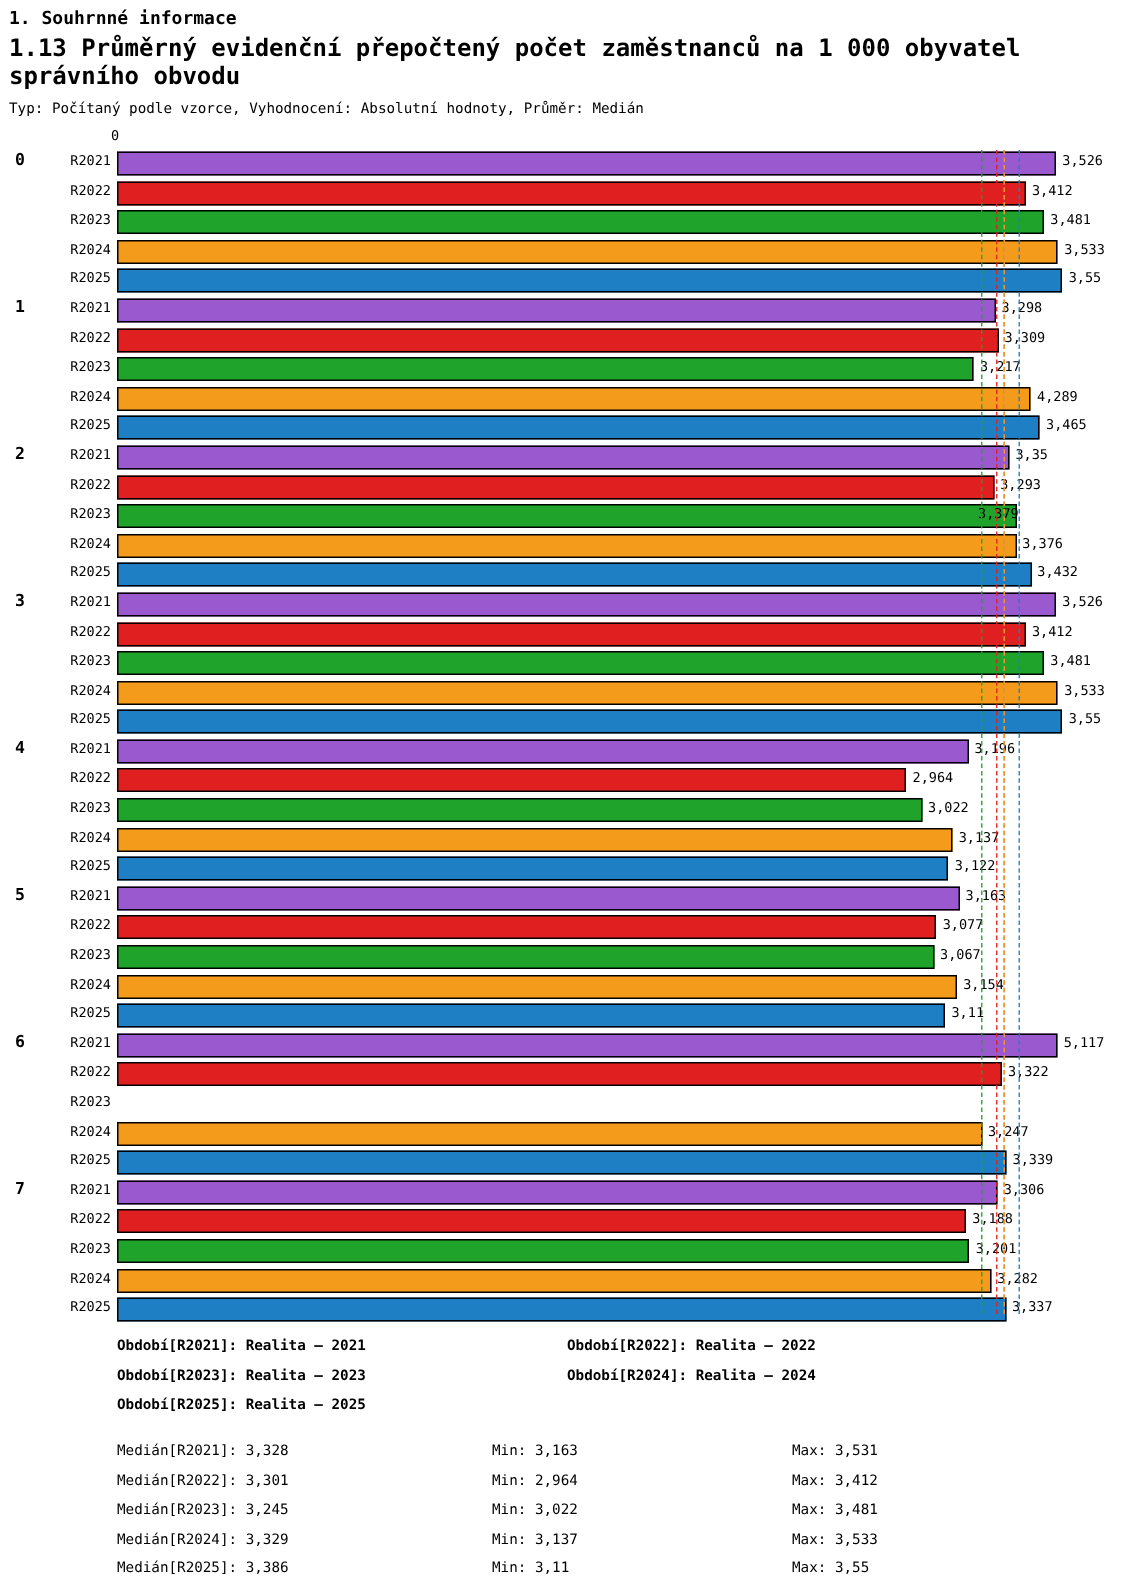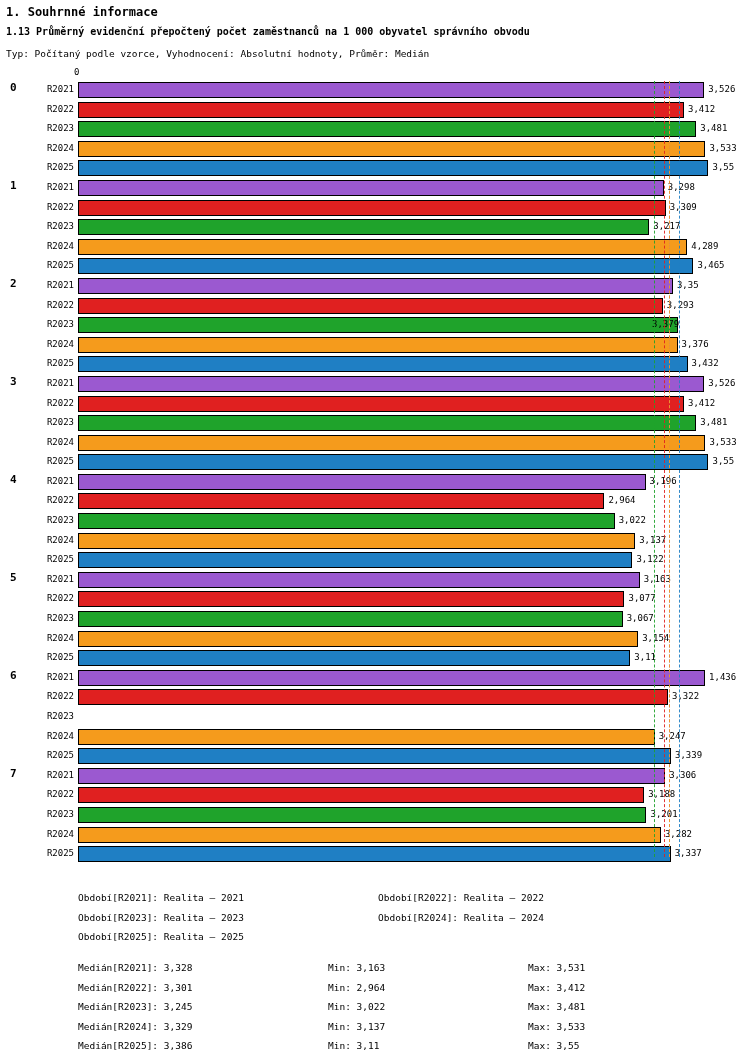--- a/index.html
+++ b/index.html
@@ -17,21 +17,21 @@
   }
   .header {
     padding: 4px 6px 0 6px;
   }
   .h1 {
     font-size: 12px;
     font-weight: bold;
     line-height: 16px;
   }
   .h2 {
-    font-size: 10px;
+    font-size: 16px;
     font-weight: bold;
     line-height: 19px;
     margin-top: 2px;
   }
   .subtitle {
     font-size: 9.5px;
     line-height: 14px;
     margin-top: 6px;
   }
   .chart-area {
@@ -106,20 +106,21 @@
     height: 100%;
     opacity: 0.9;
   }
   .legend {
     position: absolute;
     left: 0;
     top: 888px;
     width: 658px;
     font-size: 9.5px;
     line-height: 19.6px;
+    font-weight: bold;
   }
   .legend-row {
     position: relative;
     height: 19.6px;
   }
   .lc1 { position: absolute; left: 78px; }
   .lc2 { position: absolute; left: 378px; }
   .stats {
     position: absolute;
     left: 0;
@@ -372,21 +373,21 @@
             <div class="bar-value" style="left: 556.336px;">3,11</div>
           </div>
         </div>
       </div>
       <div class="group">
         <div class="group-label">6</div>
         <div class="row">
           <div class="row-label">R2021</div>
           <div class="bar-track">
             <div class="bar" style="width: 627.106px; background: rgb(155, 89, 208);"></div>
-            <div class="bar-value" style="left: 631.106px;">1,436</div>
+            <div class="bar-value" style="left: 631.106px;">5,117</div>
           </div>
         </div>
         <div class="row">
           <div class="row-label">R2022</div>
           <div class="bar-track">
             <div class="bar" style="width: 589.987px; background: rgb(224, 32, 32);"></div>
             <div class="bar-value" style="left: 593.987px;">3,322</div>
           </div>
         </div>
         <div class="row">

